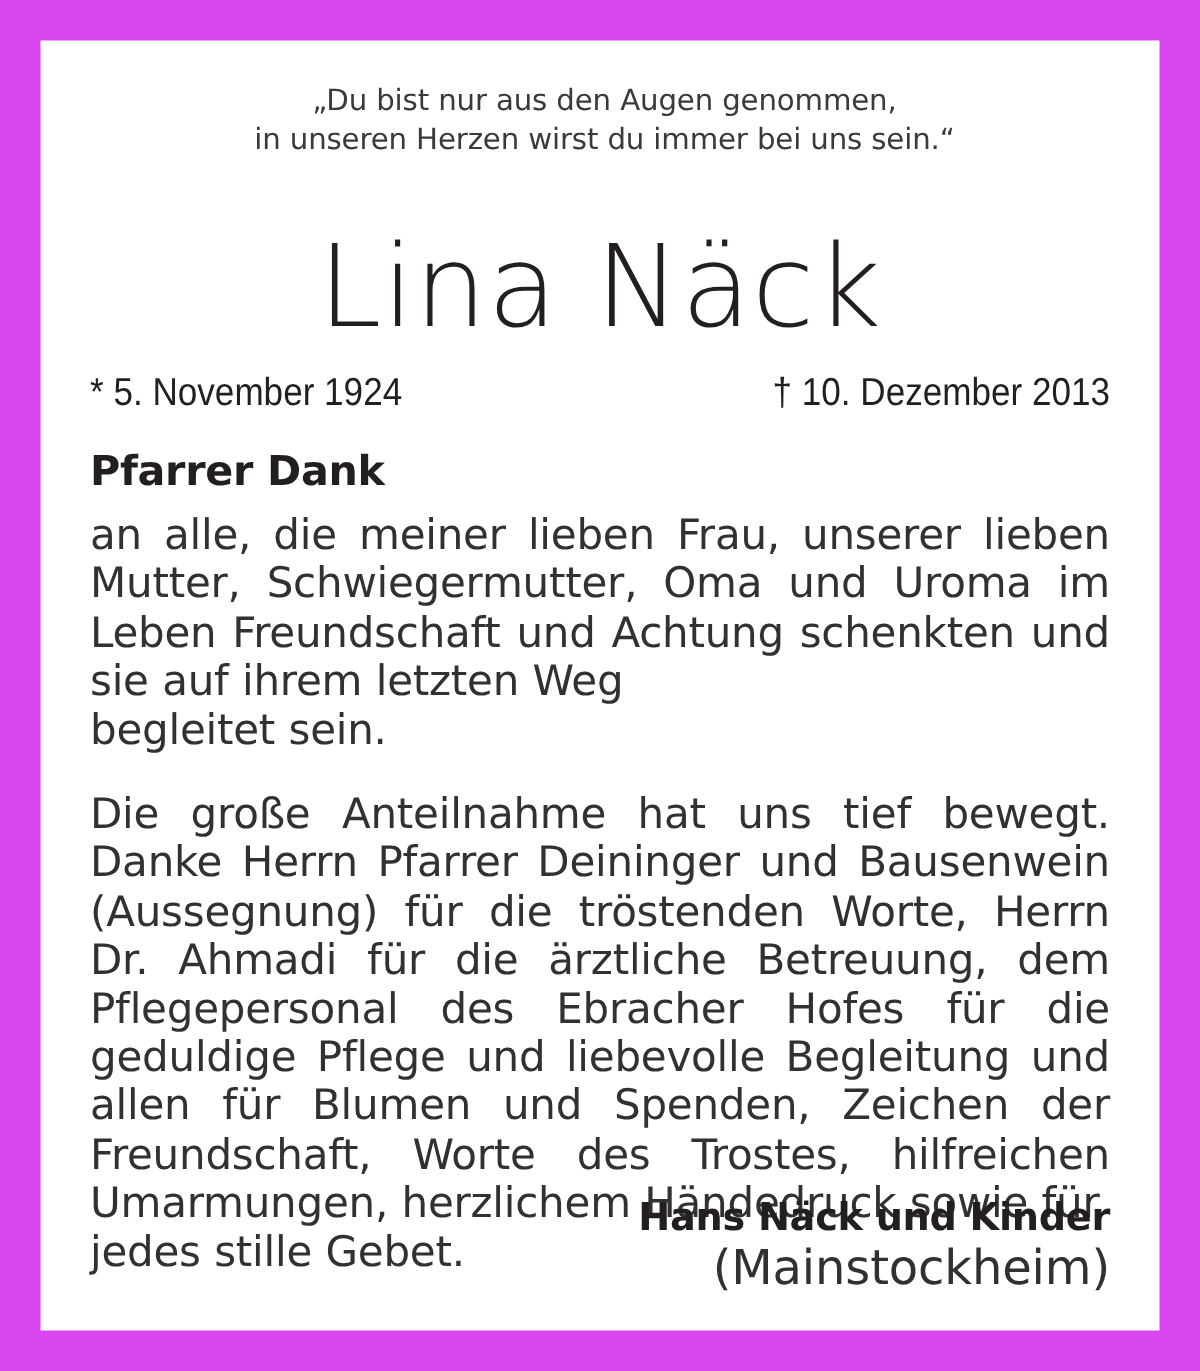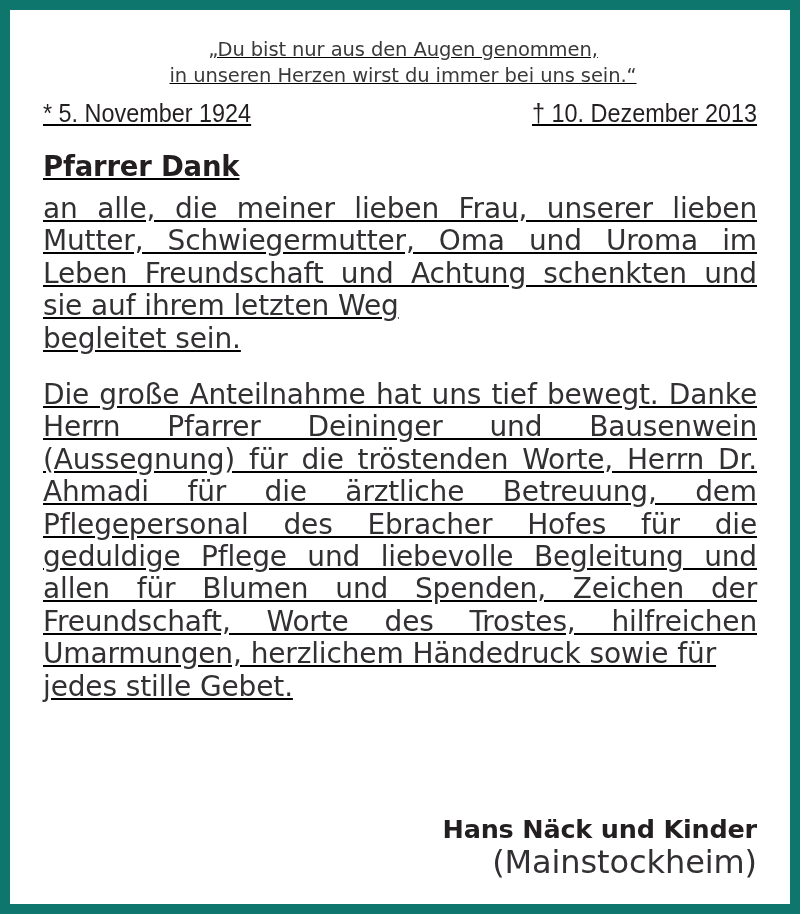--- a/index.html
+++ b/index.html
@@ -11,23 +11,22 @@
     width: 800px;
     height: 914px;
     overflow: hidden;
     font-family: "Liberation Sans", "DejaVu Sans", sans-serif;
   }
 
   #notice {
     box-sizing: border-box;
     width: 800px;
     height: 914px;
-    background: #0f766e;
-    padding: 10px;
-    text-decoration: underline;
+    background: #d946ef;
+    padding: 27px;
   }
 
   #notice-inner {
     box-sizing: border-box;
     width: 100%;
     height: 100%;
     background: #ffffff;
     padding: 27px 33px 0 33px;
     position: relative;
   }
@@ -134,20 +133,21 @@
 <body>
 
 <div id="notice">
   <div id="notice-inner">
 
     <div class="verse">
       <span class="vline">„Du bist nur aus den Augen genommen,</span>
       <span class="vline">in unseren Herzen wirst du immer bei uns sein.“</span>
     </div>
 
+    <div class="name">Lina Näck</div>
 
     <div class="dates">
       <span class="date-item date-birth">* 5. November 1924</span>
       <span class="date-item date-death">† 10. Dezember 2013</span>
     </div>
 
     <div class="thanks-heading">Pfarrer Dank</div>
 
     <p class="body-par first"><span>an alle, die meiner lieben Frau, unserer lieben Mutter, Schwiegermutter, Oma und Uroma im Leben Freundschaft und Achtung schenkten und sie auf ihrem letzten Weg</span><span class="lastline">begleitet sein.</span></p>
 

